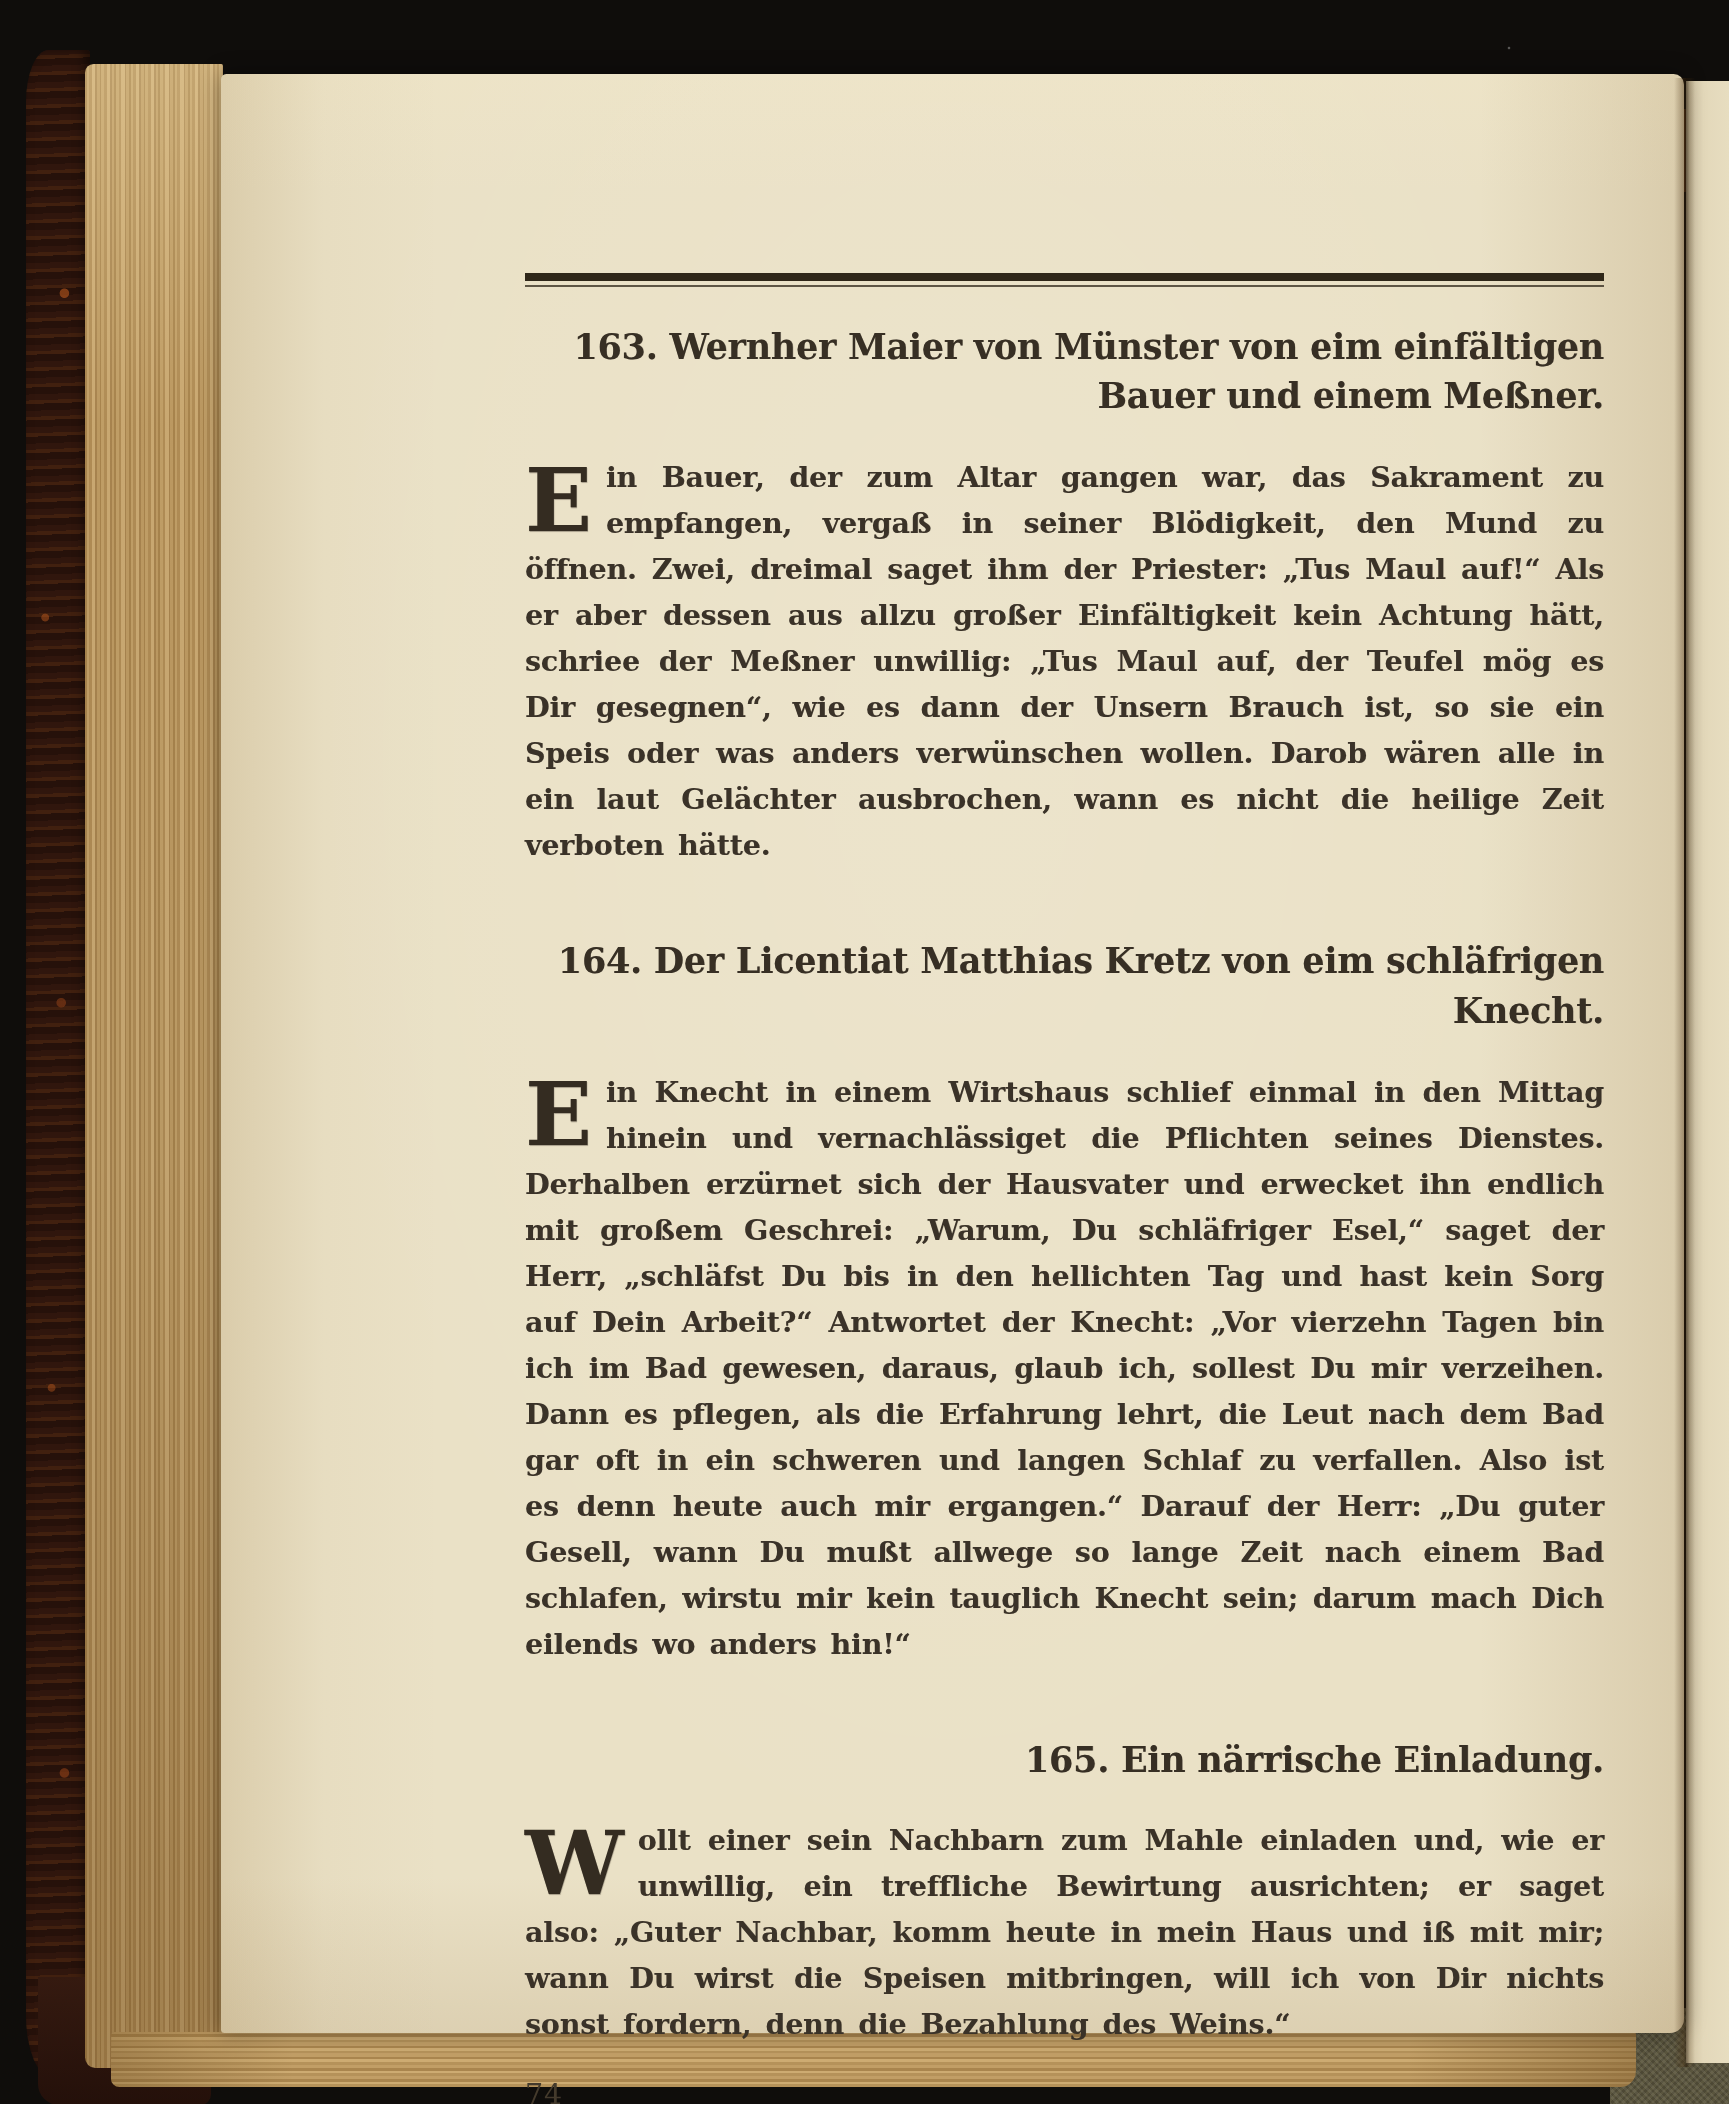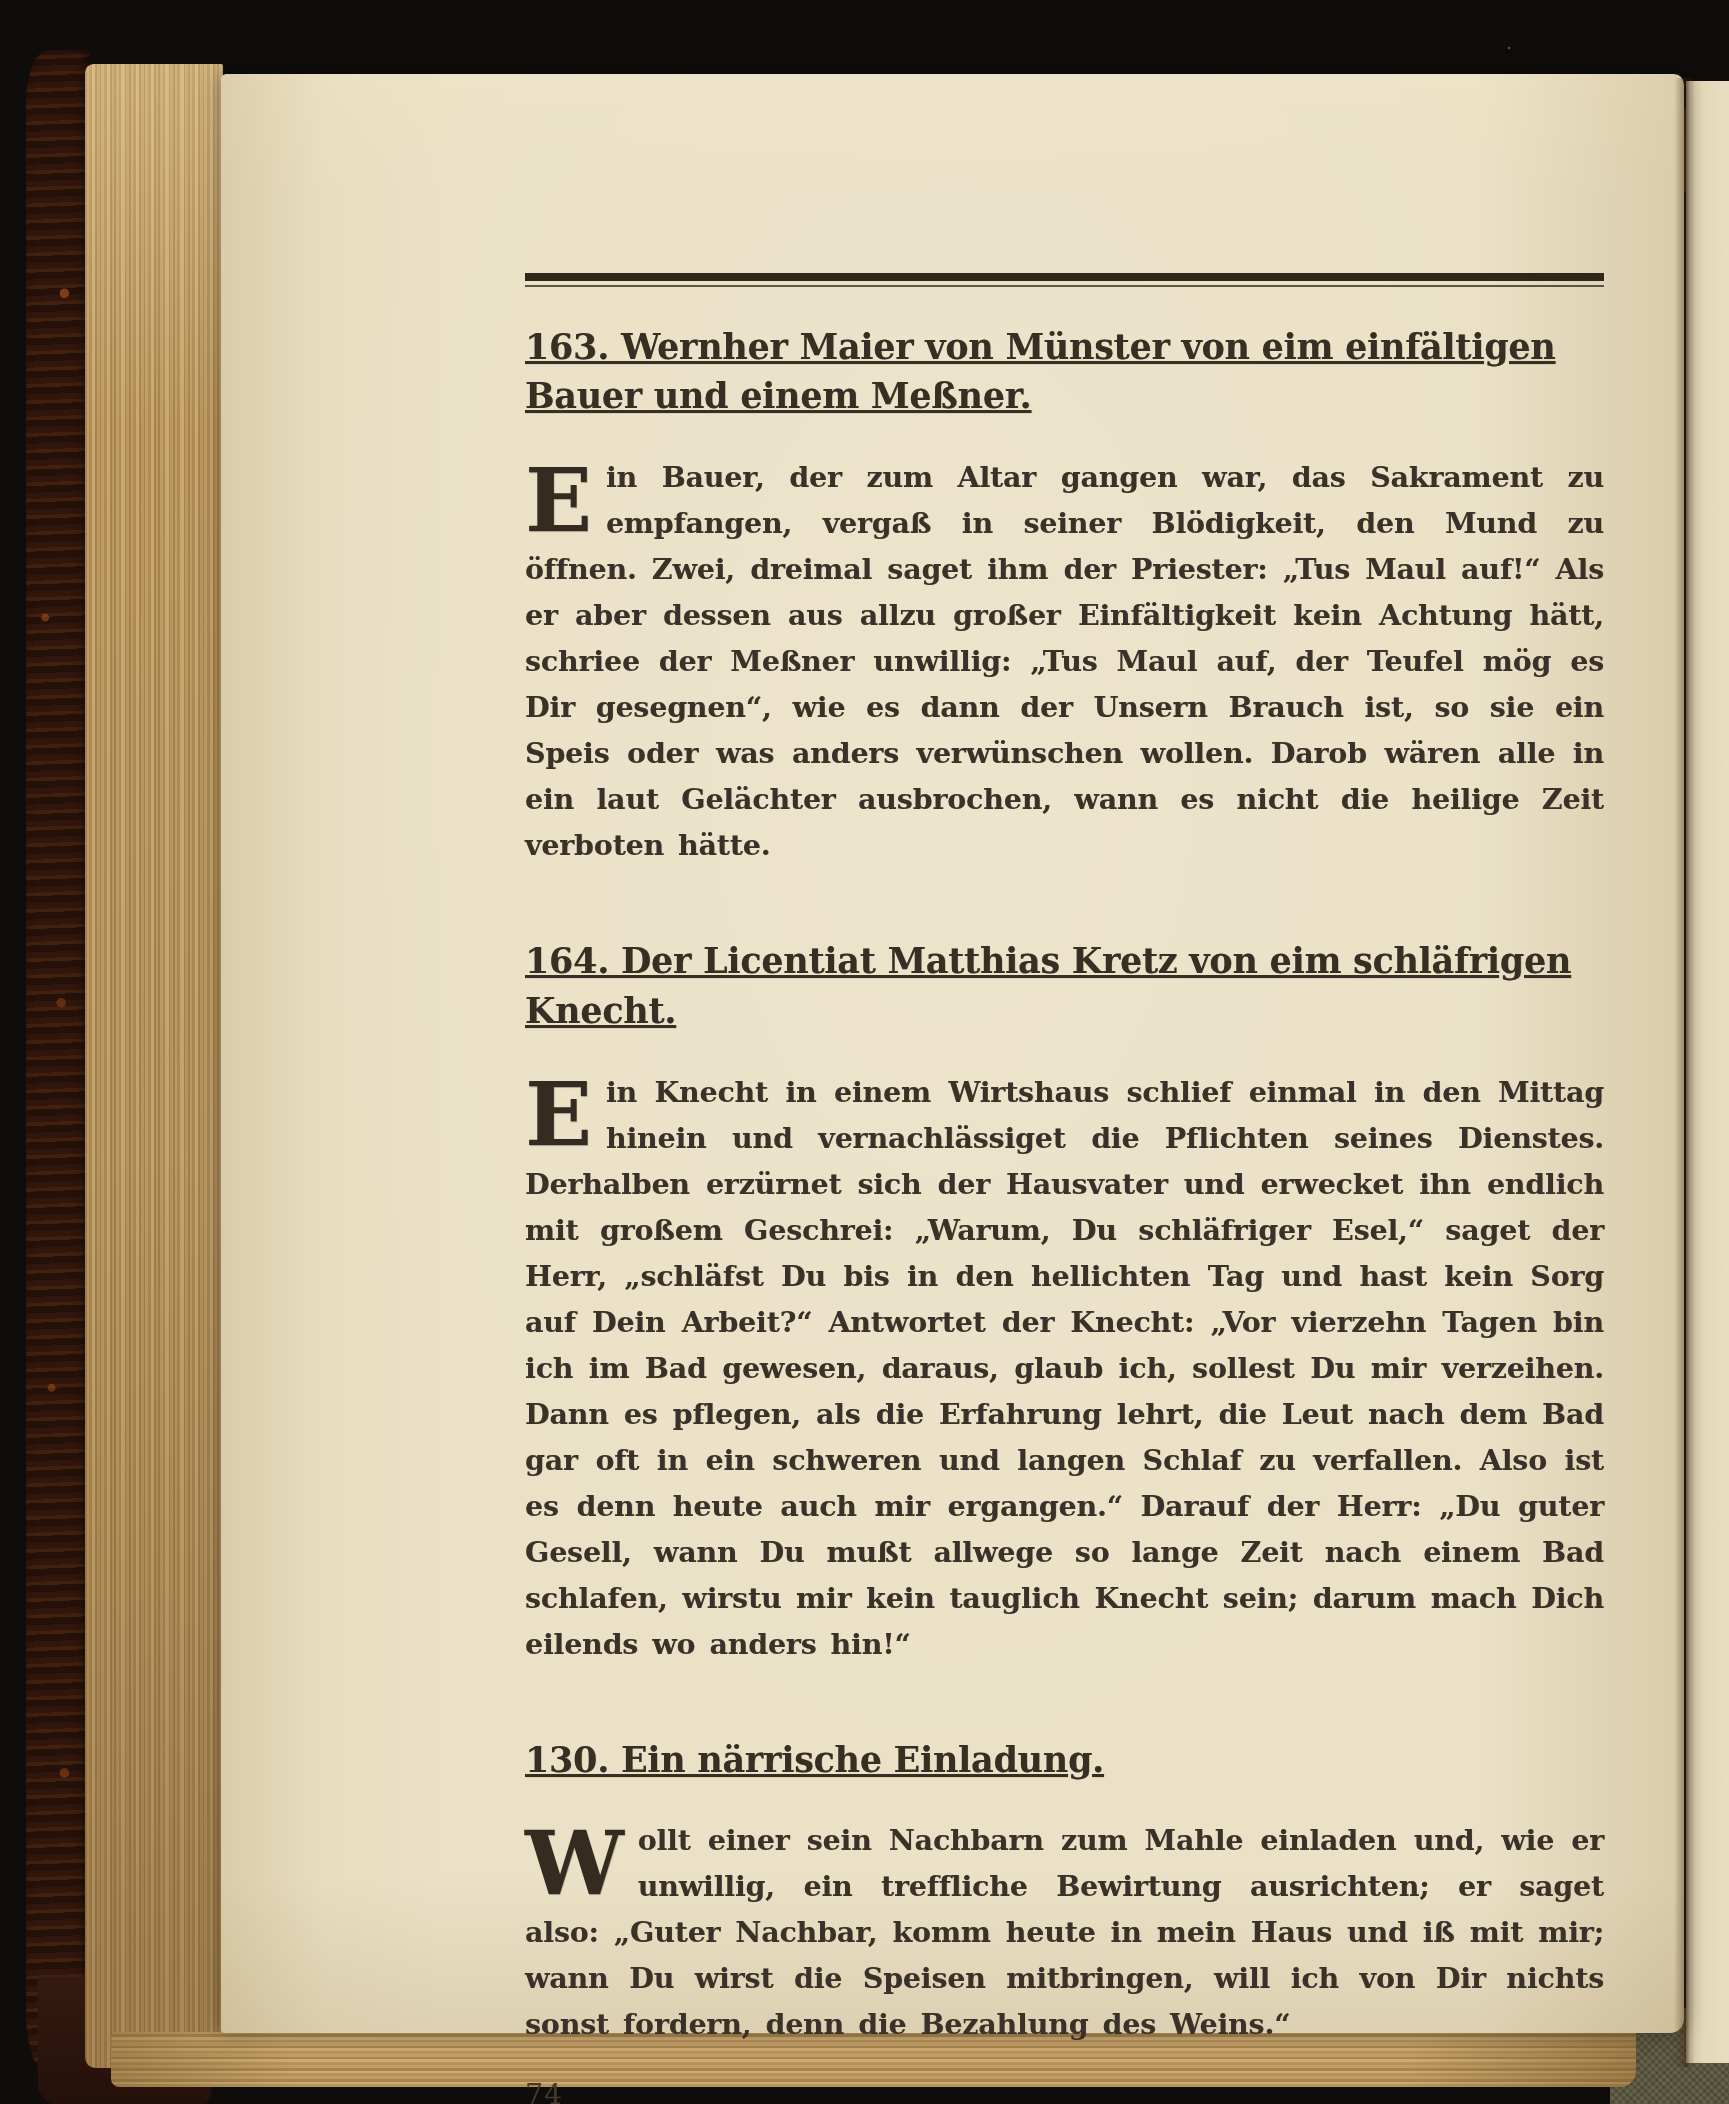--- a/index.html
+++ b/index.html
@@ -82,24 +82,23 @@
 
   
   .text-block { position:absolute; left:304px; top:199px; width:1079px; color:#393126; }
   .rule-thick { height:7.8px; background:#2f2719; }
   .rule-thin  { height:1.7px; margin-top:4.3px; background:rgba(47,39,25,.75); }
 
   section { margin-top:35px; }
   section + section { margin-top:68px; }
 
   .heading {
-    margin:0; font-size:35px; line-height:1.42; text-align:left;
+    margin:0; font-size:35px; line-height:1.42; text-align:right;
     font-weight:bold; letter-spacing:-0.3px; color:#372f24;
     text-shadow:0.3px 0.3px 0.5px rgba(55,47,36,.35);
-    text-decoration:underline;
   }
   .para {
     margin:33px 0 0; font-size:28.5px; line-height:46px; text-align:justify;
     word-spacing:4.3px; letter-spacing:-0.2px; font-weight:bold; color:#3a3228;
     text-shadow:0.3px 0.3px 0.4px rgba(58,50,40,.3);
   }
   .para::after { content:""; display:block; clear:both; }
   .drop-cap {
     float:left; font-size:88px; line-height:85px; font-weight:bold;
     margin:3.5px 14px 0 0; color:#342c21;
@@ -137,21 +136,21 @@
     </section>
 
     <section>
       <h2 class="heading">164. Der Licentiat Matthias Kretz von eim schläfrigen Knecht.</h2>
       <p class="para">
         <span class="drop-cap">E</span><span>in Knecht in einem Wirtshaus schlief einmal in den Mittag hinein und vernachlässiget die Pflichten seines Dienstes. Derhalben erzürnet sich der Hausvater und erwecket ihn endlich mit großem Geschrei: „Warum, Du schläfriger Esel,“ saget der Herr, „schläfst Du bis in den hellichten Tag und hast kein Sorg auf Dein Arbeit?“ Antwortet der Knecht: „Vor vierzehn Tagen bin ich im Bad gewesen, daraus, glaub ich, sollest Du mir verzeihen. Dann es pflegen, als die Erfahrung lehrt, die Leut nach dem Bad gar oft in ein schweren und langen Schlaf zu verfallen. Also ist es denn heute auch mir ergangen.“ Darauf der Herr: „Du guter Gesell, wann Du mußt allwege so lange Zeit nach einem Bad schlafen, wirstu mir kein tauglich Knecht sein; darum mach Dich eilends wo anders hin!“</span>
       </p>
     </section>
 
     <section>
-      <h2 class="heading">130. Ein närrische Einladung.</h2>
+      <h2 class="heading">165. Ein närrische Einladung.</h2>
       <p class="para">
         <span class="drop-cap">W</span><span>ollt einer sein Nachbarn zum Mahle einladen und, wie er unwillig, ein treffliche Bewirtung ausrichten; er saget also: „Guter Nachbar, komm heute in mein Haus und iß mit mir; wann Du wirst die Speisen mitbringen, will ich von Dir nichts sonst fordern, denn die Bezahlung des Weins.“</span>
       </p>
     </section>
 
     <div class="pageno">74</div>
 
   </div>
 </div>
 

